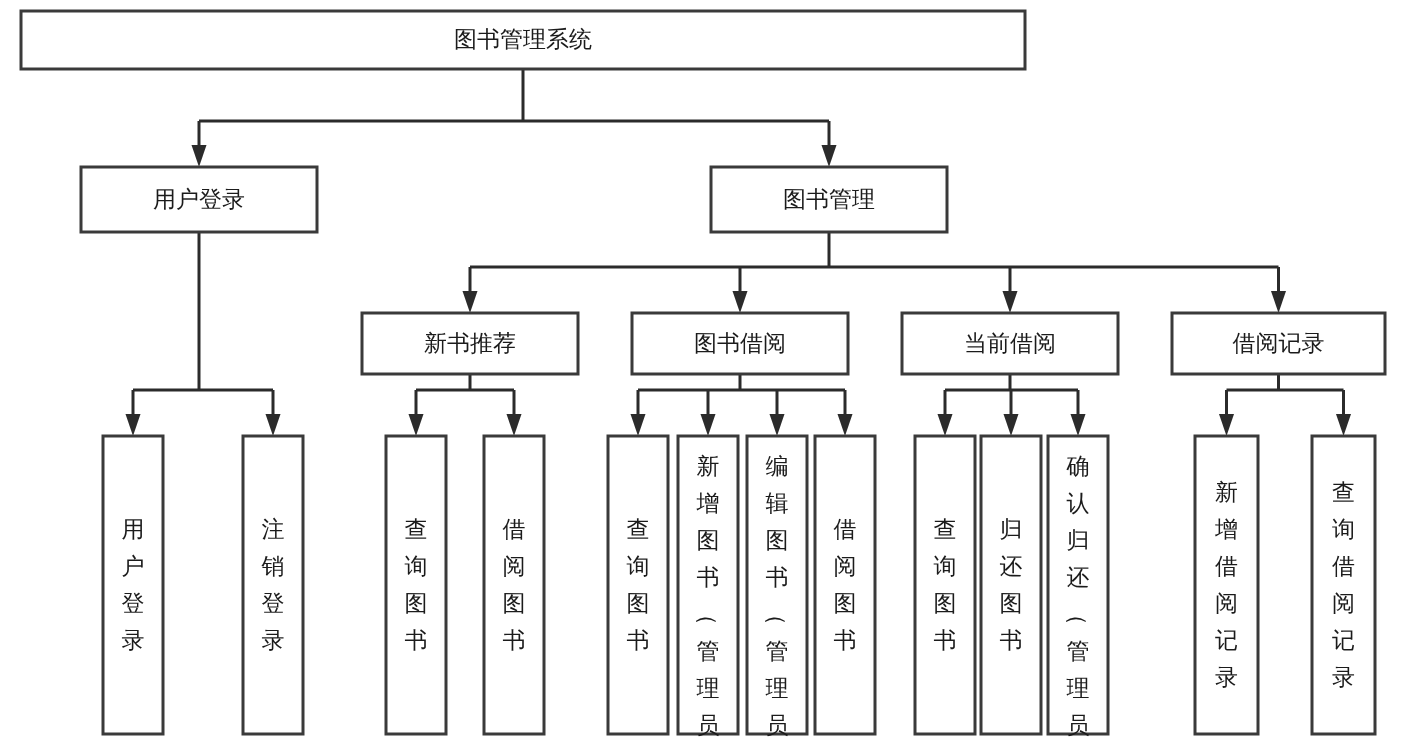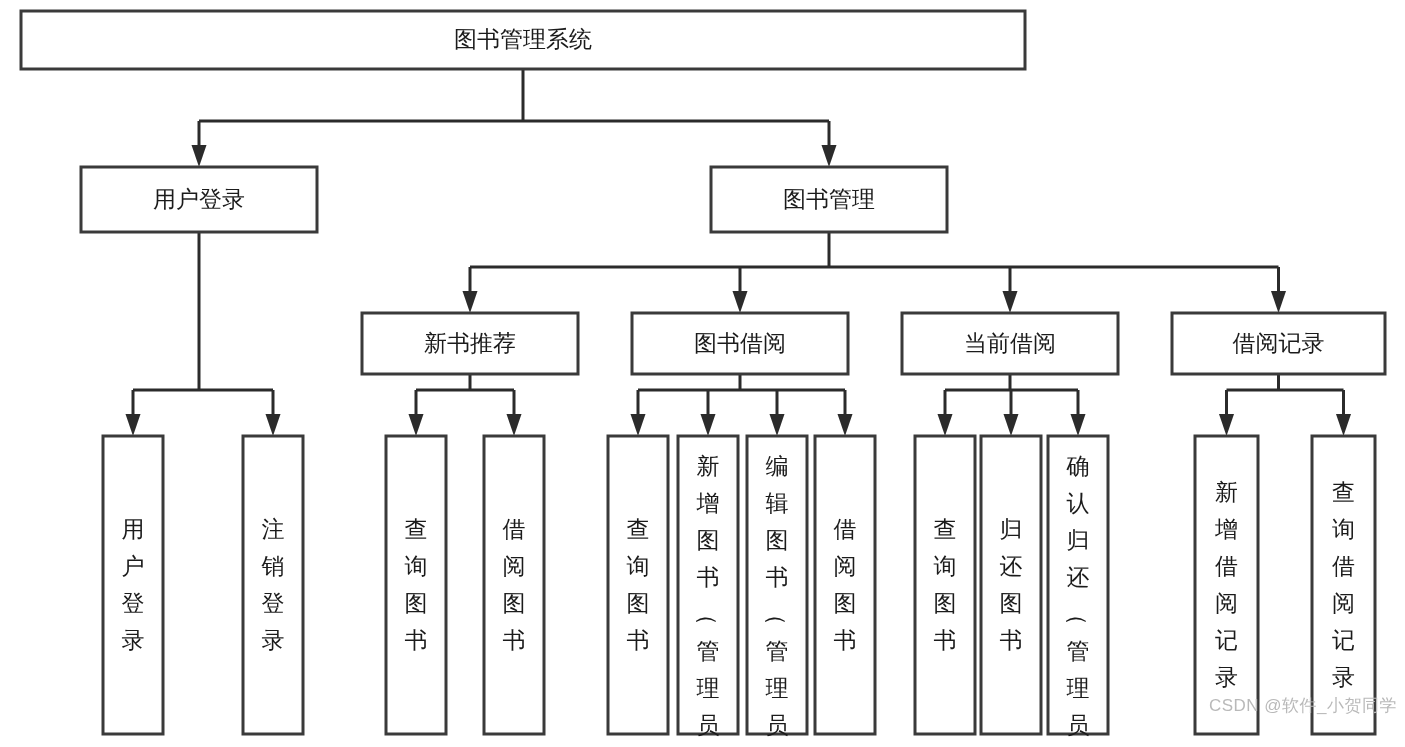--- a/index.html
+++ b/index.html
@@ -285,14 +285,13 @@
           <text class="leaf-label" x="1343.5" y="500">查</text>
           <text class="leaf-label" x="1343.5" y="537">询</text>
           <text class="leaf-label" x="1343.5" y="574">借</text>
           <text class="leaf-label" x="1343.5" y="611">阅</text>
           <text class="leaf-label" x="1343.5" y="648">记</text>
           <text class="leaf-label" x="1343.5" y="685">录</text>
           <text x="1343.5" y="774" opacity="0">查询借阅记录</text>
         </g>
       </g>
   </svg>
-  <div class="watermark">CSDN @软件_小贺同学</div>
 </div>
 
 </body></html>

